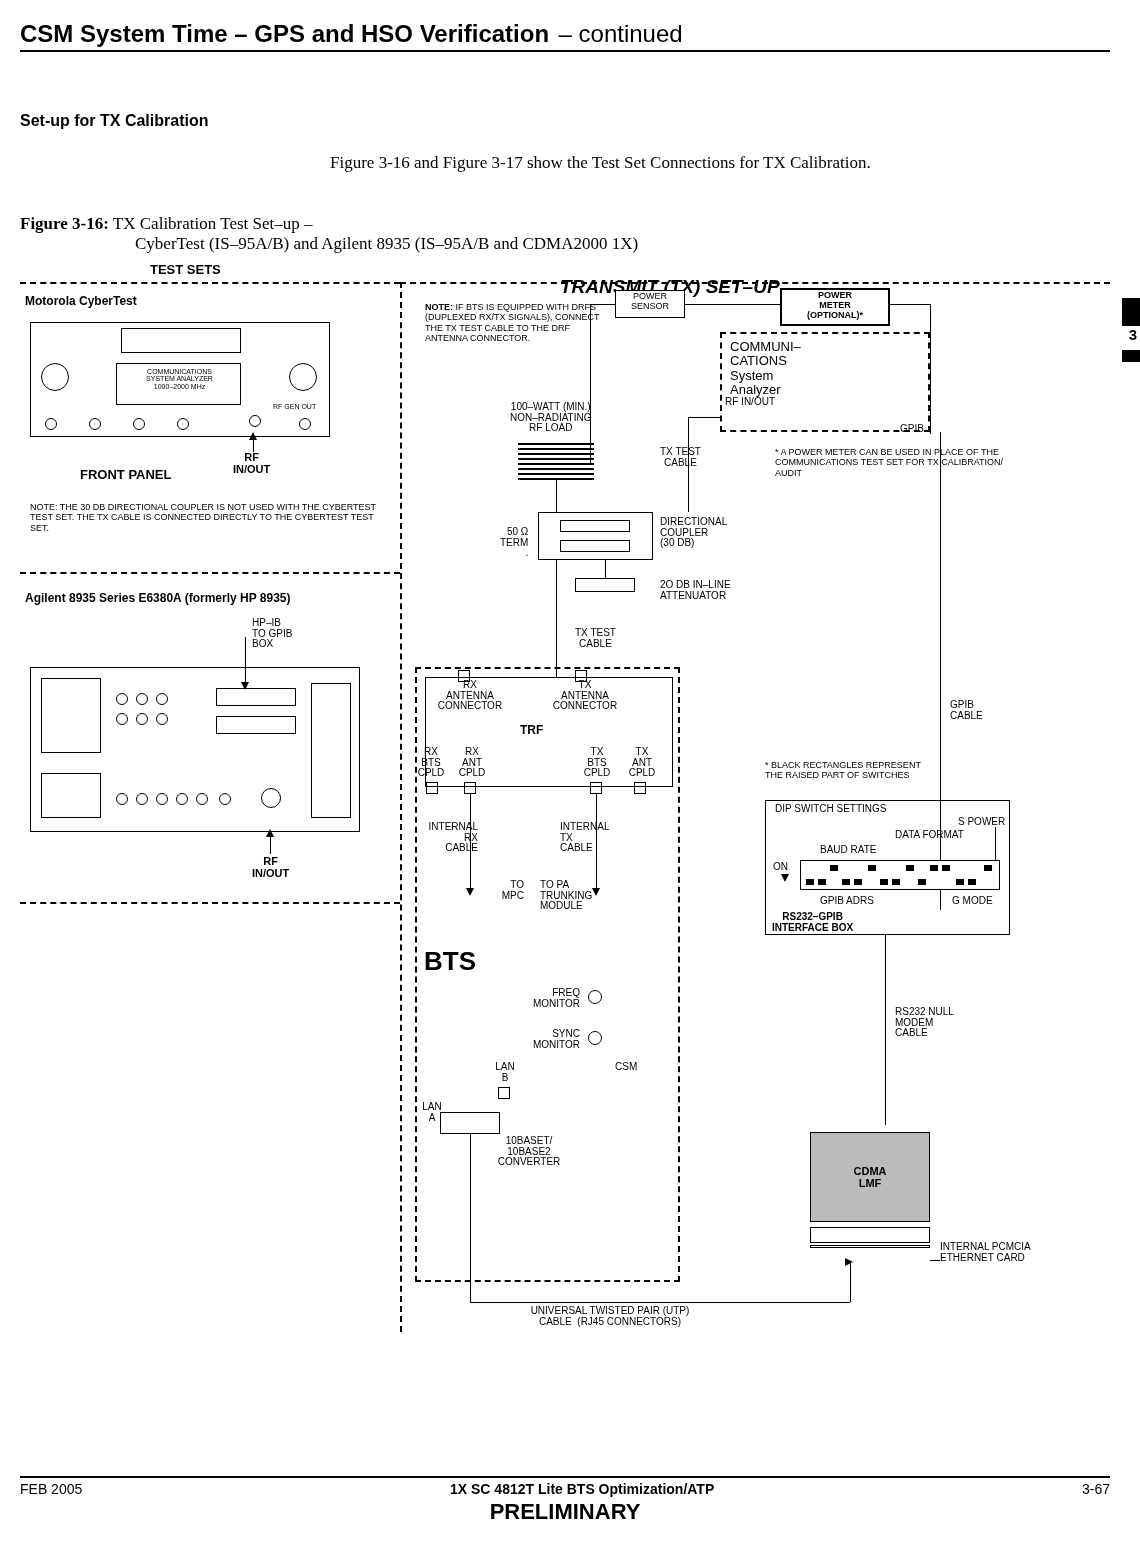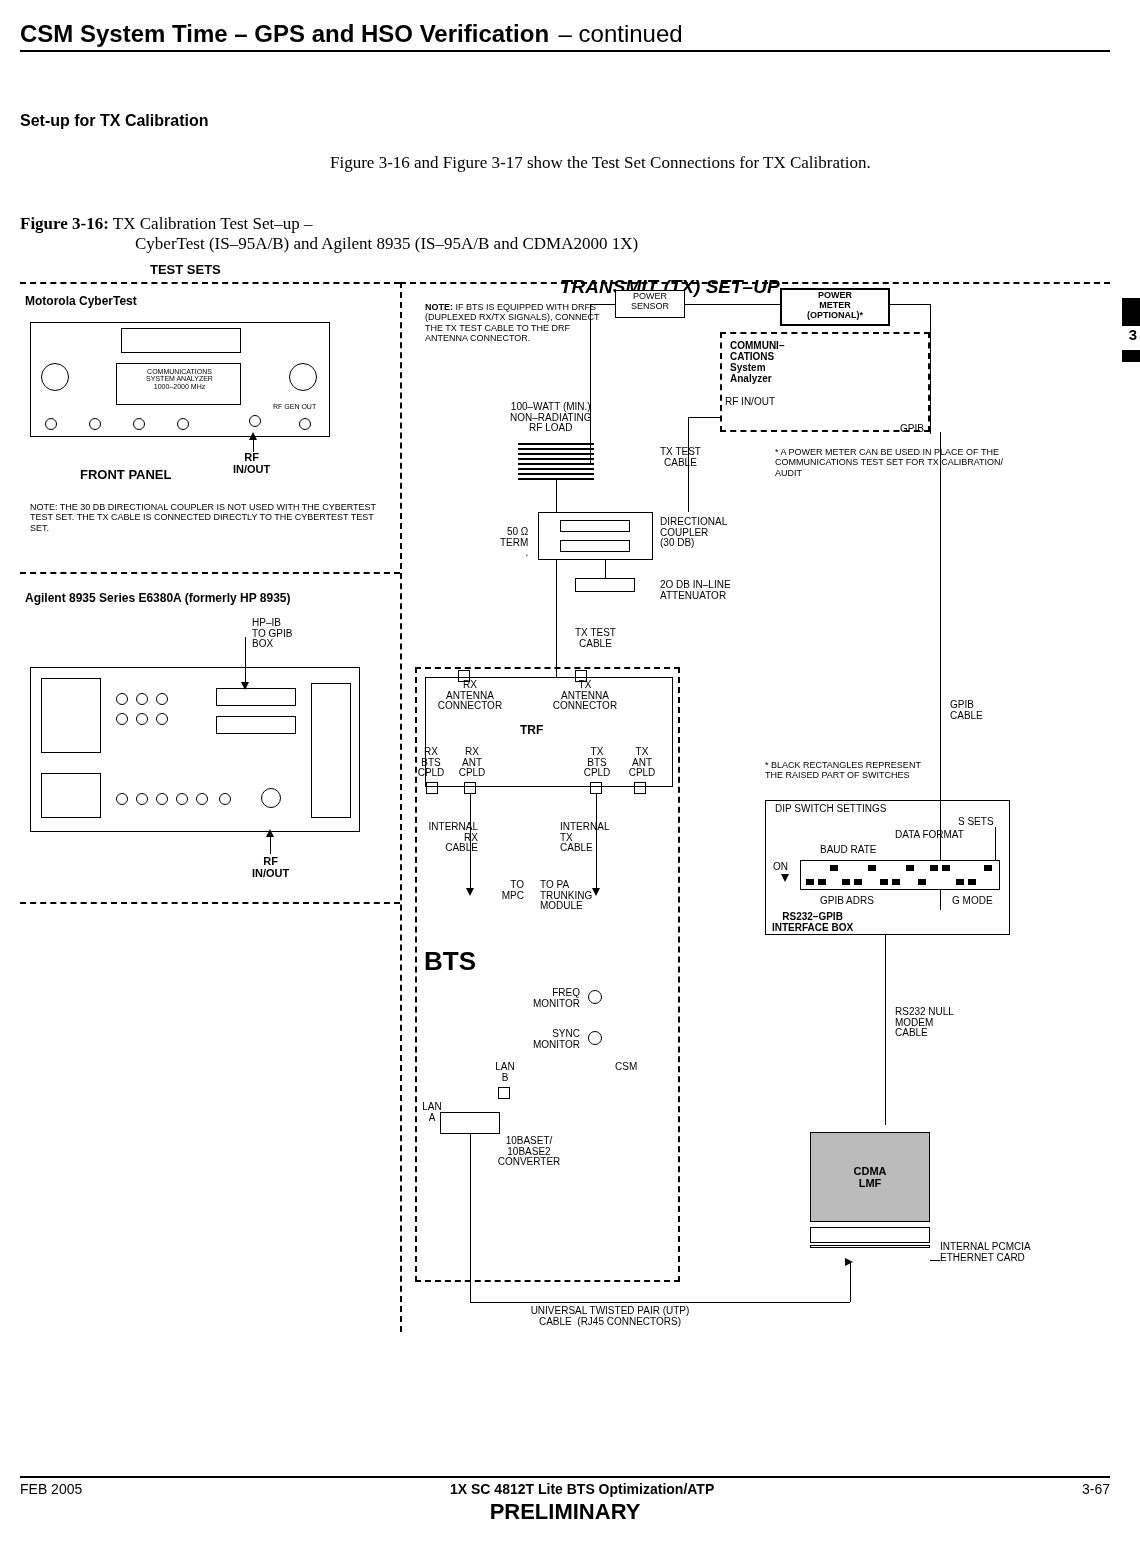--- a/index.html
+++ b/index.html
@@ -96,21 +96,21 @@
   .footer-row { display:flex; justify-content:space-between; font-size:14px; }
   .footer-mid { font-weight:bold; text-align:center; flex:1;}
   .footer-left { font-family:Arial; }
   .footer-right { font-family:Arial; }
   .prelim { text-align:center; font-weight:bold; font-size:22px; margin-top:2px;}
   .rfload { position:absolute; width:76px; }
   .rfload .bar { height:2px; background:#000; margin:3px 0;}
   .circ { position:absolute; width:14px; height:14px; border:1px solid #000; border-radius:50%; }
   .thin-line-h { position:absolute; height:1px; background:#000; }
   .thin-line-v { position:absolute; width:1px; background:#000; }
-  .analyzer-box { position:absolute; border:2px dashed #000; padding:6px 8px; font-weight:bold; font-size:10px; line-height:1.1; }
+  .analyzer-box { position:absolute; border:2px dashed #000; padding:6px 8px; font-weight:normal; font-size:13px; line-height:1.1; }
 </style>
 </head>
 <body>
 
 <div class="page">
 
   <div class="side-tab"></div>
   <div class="side-tab-num">3</div>
   <div class="side-tab2"></div>
 
@@ -350,21 +350,21 @@
     <div class="thin-line-v" style="left:830px; top:1000px; height:40px;"></div>
     <div class="arrow-head-right" style="left:825px; top:996px;"></div>
 
     <div class="label" style="left:480px; top:1044px; white-space:pre; text-align:center; width:220px;">UNIVERSAL TWISTED PAIR (UTP)
 CABLE  (RJ45 CONNECTORS)</div>
 
     <div class="note-text left" style="left:745px; top:498px; width:160px;">* BLACK RECTANGLES REPRESENT THE RAISED PART OF SWITCHES</div>
 
     <div class="dip-box" style="left:745px; top:538px; width:245px; height:135px;"></div>
     <div class="label left" style="left:755px; top:542px;">DIP SWITCH SETTINGS</div>
-    <div class="label" style="left:938px; top:555px;">S SETS</div>
+    <div class="label" style="left:938px; top:555px;">S POWER</div>
     <div class="thin-line-v" style="left:975px; top:565px; height:45px;"></div>
     <div class="label" style="left:875px; top:568px;">DATA FORMAT</div>
     <div class="label" style="left:800px; top:583px;">BAUD RATE</div>
     <div class="label" style="left:753px; top:600px;">ON</div>
     <div class="arrow-head-down" style="left:761px; top:612px;"></div>
 
     <div class="box" style="left:780px; top:598px; width:200px; height:30px;"></div>
 
     <div class="dip-sw" style="left:786px; top:617px;"></div>
     <div class="dip-sw" style="left:798px; top:617px;"></div>

